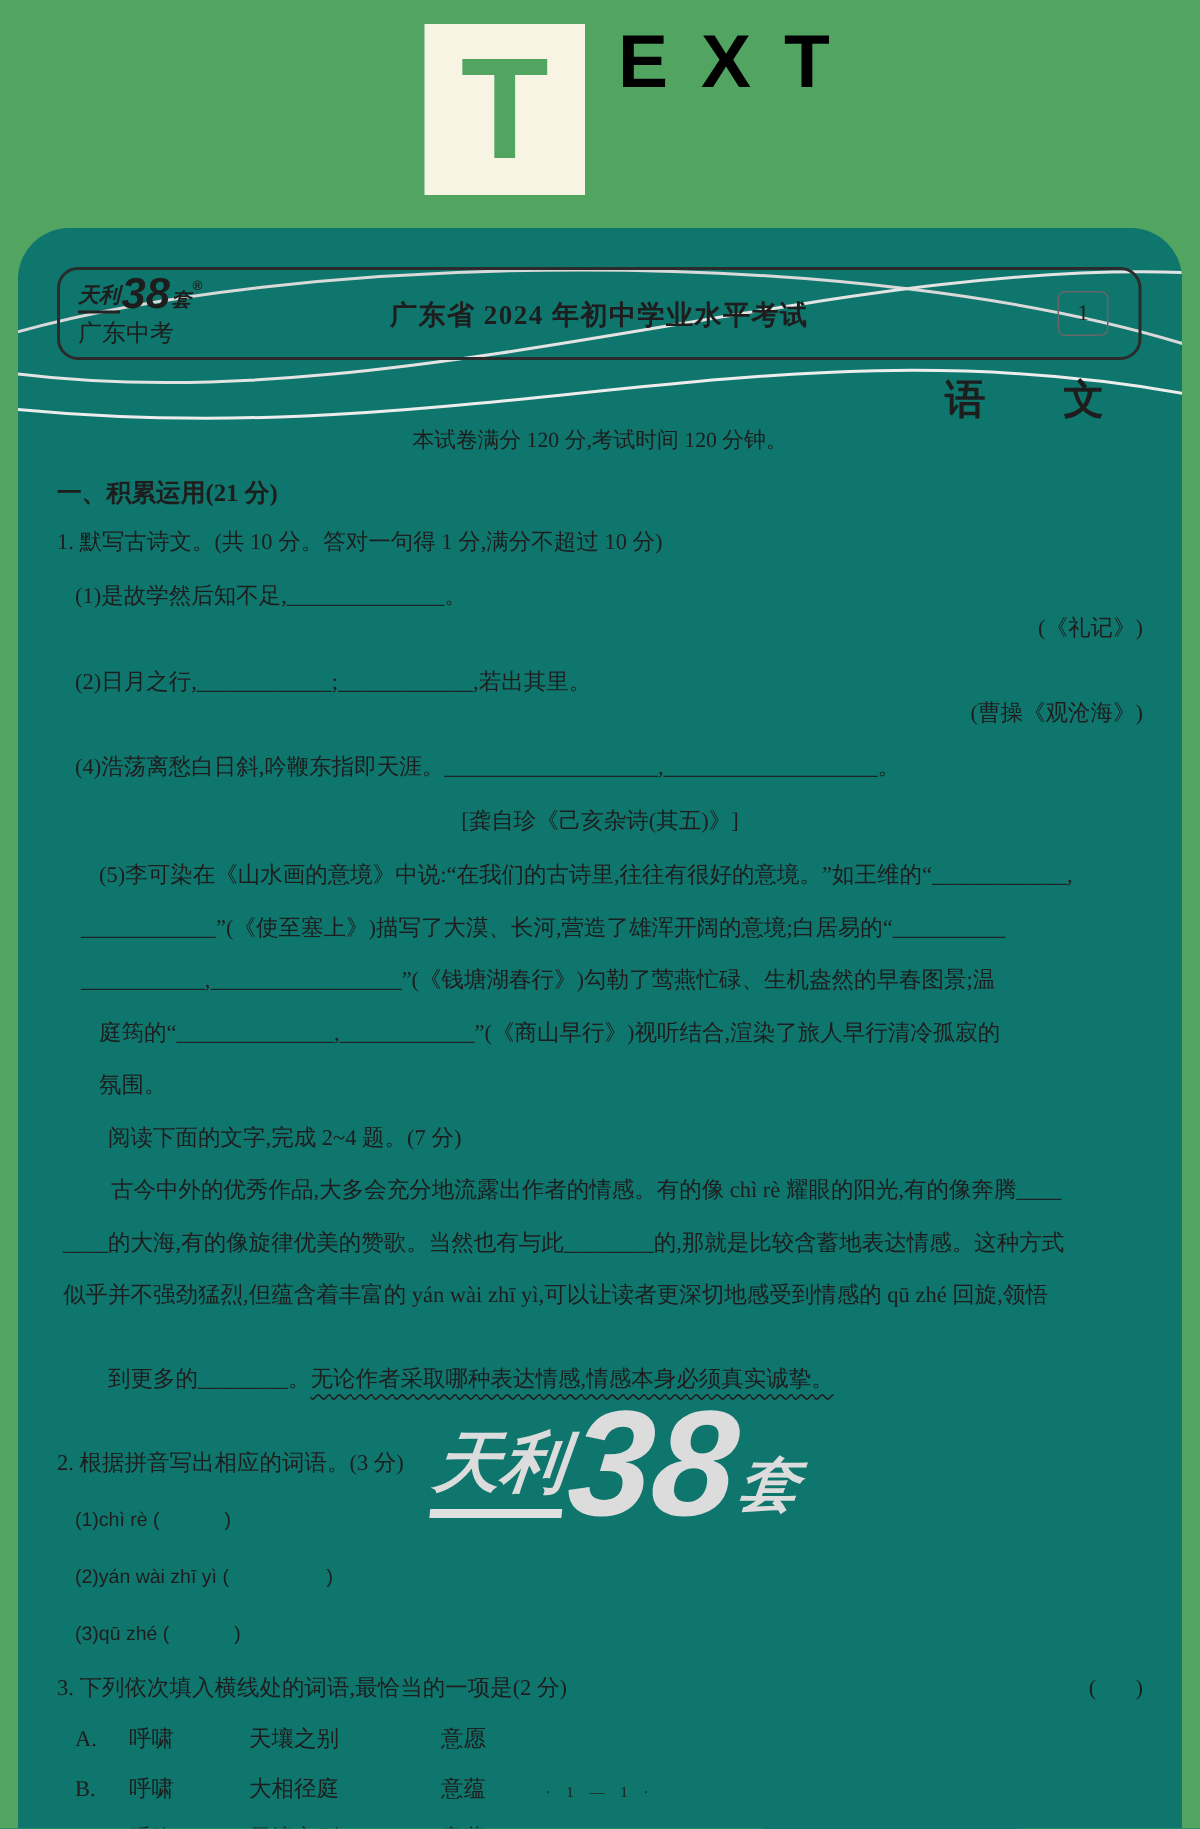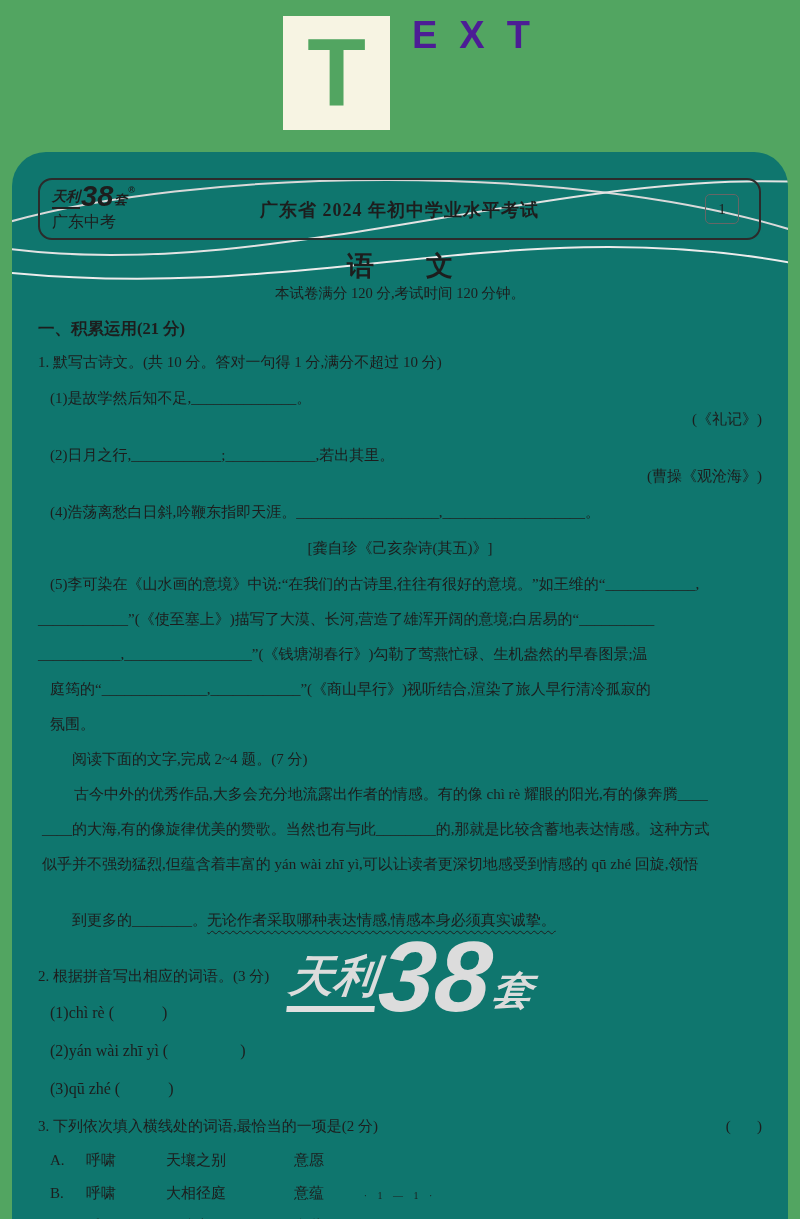--- a/index.html
+++ b/index.html
@@ -9,53 +9,53 @@
     font-family:"Liberation Serif", serif;
     color:#1d1d1d;
   }
   
   .banner{position:absolute;left:0;top:0;width:800px;height:152px;}
   .text-logo{position:absolute;left:283px;top:16px;display:flex;}
   .t-box{width:107px;height:114px;background:#f7f4e3;display:flex;align-items:center;justify-content:center;}
   .t-box .t-letter{color:#52a561;font-size:96px;font-weight:bold;line-height:1;font-family:"Liberation Sans",sans-serif;}
   .logo-col{margin-left:22px;height:114px;display:flex;flex-direction:column;justify-content:space-between;}
   .logo-cn{color:#f7f4e3;font-size:52px;font-weight:bold;letter-spacing:16px;line-height:1.05;font-family:"Liberation Sans",sans-serif;white-space:pre;}
-  .logo-en{color:#4c1d95;font-size:38px;font-weight:bold;letter-spacing:22px;line-height:1;font-family:"Liberation Sans",sans-serif;white-space:pre;}
+  .logo-en{color:#000000;font-size:50px;font-weight:bold;letter-spacing:22px;line-height:1;font-family:"Liberation Sans",sans-serif;white-space:pre;}
   
   .paper{position:absolute;left:12px;top:152px;width:776px;height:1067px;background:#0f766e;border-radius:34px 34px 0 0;overflow:hidden;}
   .swoosh{position:absolute;left:0;top:0;pointer-events:none;}
   
   .header-box{position:absolute;left:26px;top:26px;width:719px;height:58px;border:2px solid #2b2b2b;border-radius:14px;background:transparent;}
   .brand{position:absolute;left:12px;top:4px;}
   .brand-line1{display:flex;align-items:flex-end;font-family:"Liberation Sans",sans-serif;font-weight:bold;font-style:italic;}
   .brand-tianli{font-size:14px;border-bottom:2px solid #222;padding-bottom:1px;}
   .brand-38{font-size:29px;line-height:0.85;margin:0 1px;}
   .brand-tao{font-size:13px;}
   .brand-reg{font-size:9px;font-style:normal;vertical-align:super;margin-left:1px;position:relative;top:-14px;}
   .brand-sub{font-size:16px;margin-top:3px;font-family:"Liberation Sans",sans-serif;}
   .header-title{position:absolute;left:0;right:0;top:18px;text-align:center;font-size:18px;font-weight:bold;letter-spacing:1px;}
   .page-box{position:absolute;right:20px;top:14px;width:32px;height:28px;border:1px solid #666;border-radius:5px;text-align:center;line-height:28px;font-size:15px;}
   
-  .exam-title{position:absolute;top:96px;left:0;right:0;text-align:center;font-size:27px;font-weight:bold;letter-spacing:52px;padding-left:52px;white-space:pre;font-family:Liberation Mono, monospace;}
+  .exam-title{position:absolute;top:96px;left:0;right:0;text-align:right;font-size:27px;font-weight:bold;letter-spacing:52px;padding-left:52px;white-space:pre;font-family:Liberation Mono, monospace;}
   .exam-subtitle{position:absolute;top:132px;left:0;right:0;text-align:center;font-size:14.5px;}
   
   .content{position:absolute;top:166px;left:26px;right:26px;z-index:1;font-size:15px;line-height:21px;}
   .sec-heading{font-weight:bold;font-size:16.5px;margin-bottom:13px;}
   .stem{margin-bottom:15px;}
   .qline{display:flex;justify-content:space-between;padding-left:12px;margin-bottom:15px;white-space:pre;flex-direction:column;}
   .qline .src{text-align:right;}
   .attribution{text-align:center;margin-bottom:15px;white-space:pre;}
-  .wrapline{padding-left:12px;margin-bottom:14px;white-space:pre;}
+  .wrapline{padding-left:12px;margin-bottom:14px;white-space:pre;margin-left:16px;}
   .nopad{padding-left:0;}
   .reading-intro{padding-left:34px;margin-bottom:14px;}
   .passage{padding-left:4px;}
   .passage .pline{margin-bottom:14px;white-space:pre;}
   .p-indent{text-indent:32px;}
   .wavy{text-decoration:underline;text-decoration-style:wavy;text-decoration-thickness:1px;text-underline-offset:5px;}
-  .pinyin-line{font-family:Liberation Serif, serif;font-size:16px;}
+  .pinyin-line{font-family:Liberation Sans, sans-serif;font-size:13px;}
   .q2item{padding-left:12px;margin-bottom:17px;white-space:pre;}
   .q3head{display:flex;justify-content:space-between;margin-bottom:13px;white-space:pre;}
   .choice{padding-left:12px;margin-bottom:12px;}
   .choice .lab{display:inline-block;min-width:24px;margin-right:12px;}
   .choice .w1{display:inline-block;width:80px;}
   .choice .w2{display:inline-block;width:128px;}
   .choice .w3{display:inline-block;}
   
   .watermark{position:absolute;left:278px;top:788px;display:flex;align-items:flex-end;color:#dcdcdc;font-weight:bold;font-style:italic;transform:skewX(-6deg);z-index:0;font-family:"Liberation Sans",sans-serif;}
   .wm-cn{font-size:44px;line-height:1;border-bottom:6px solid #e0e0e0;padding-bottom:8px;}

